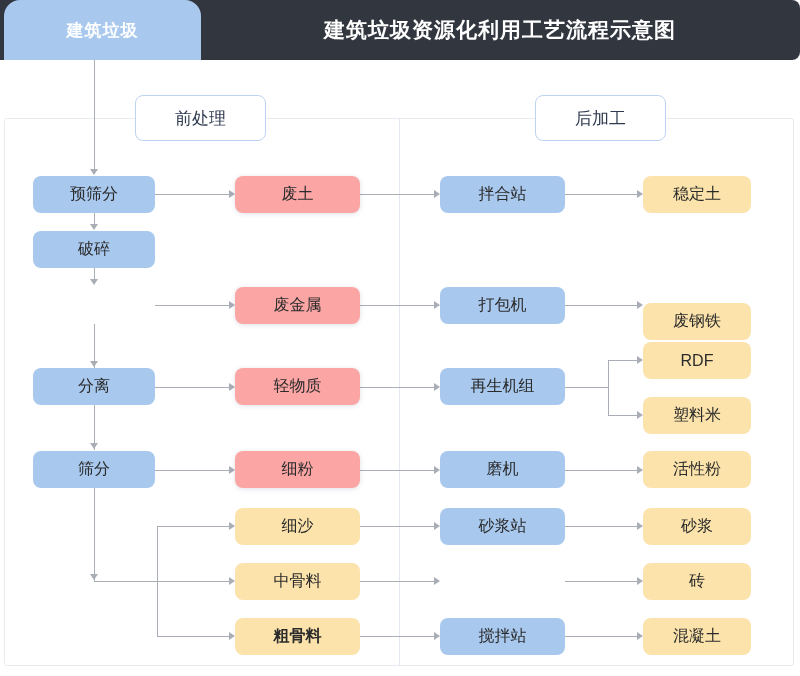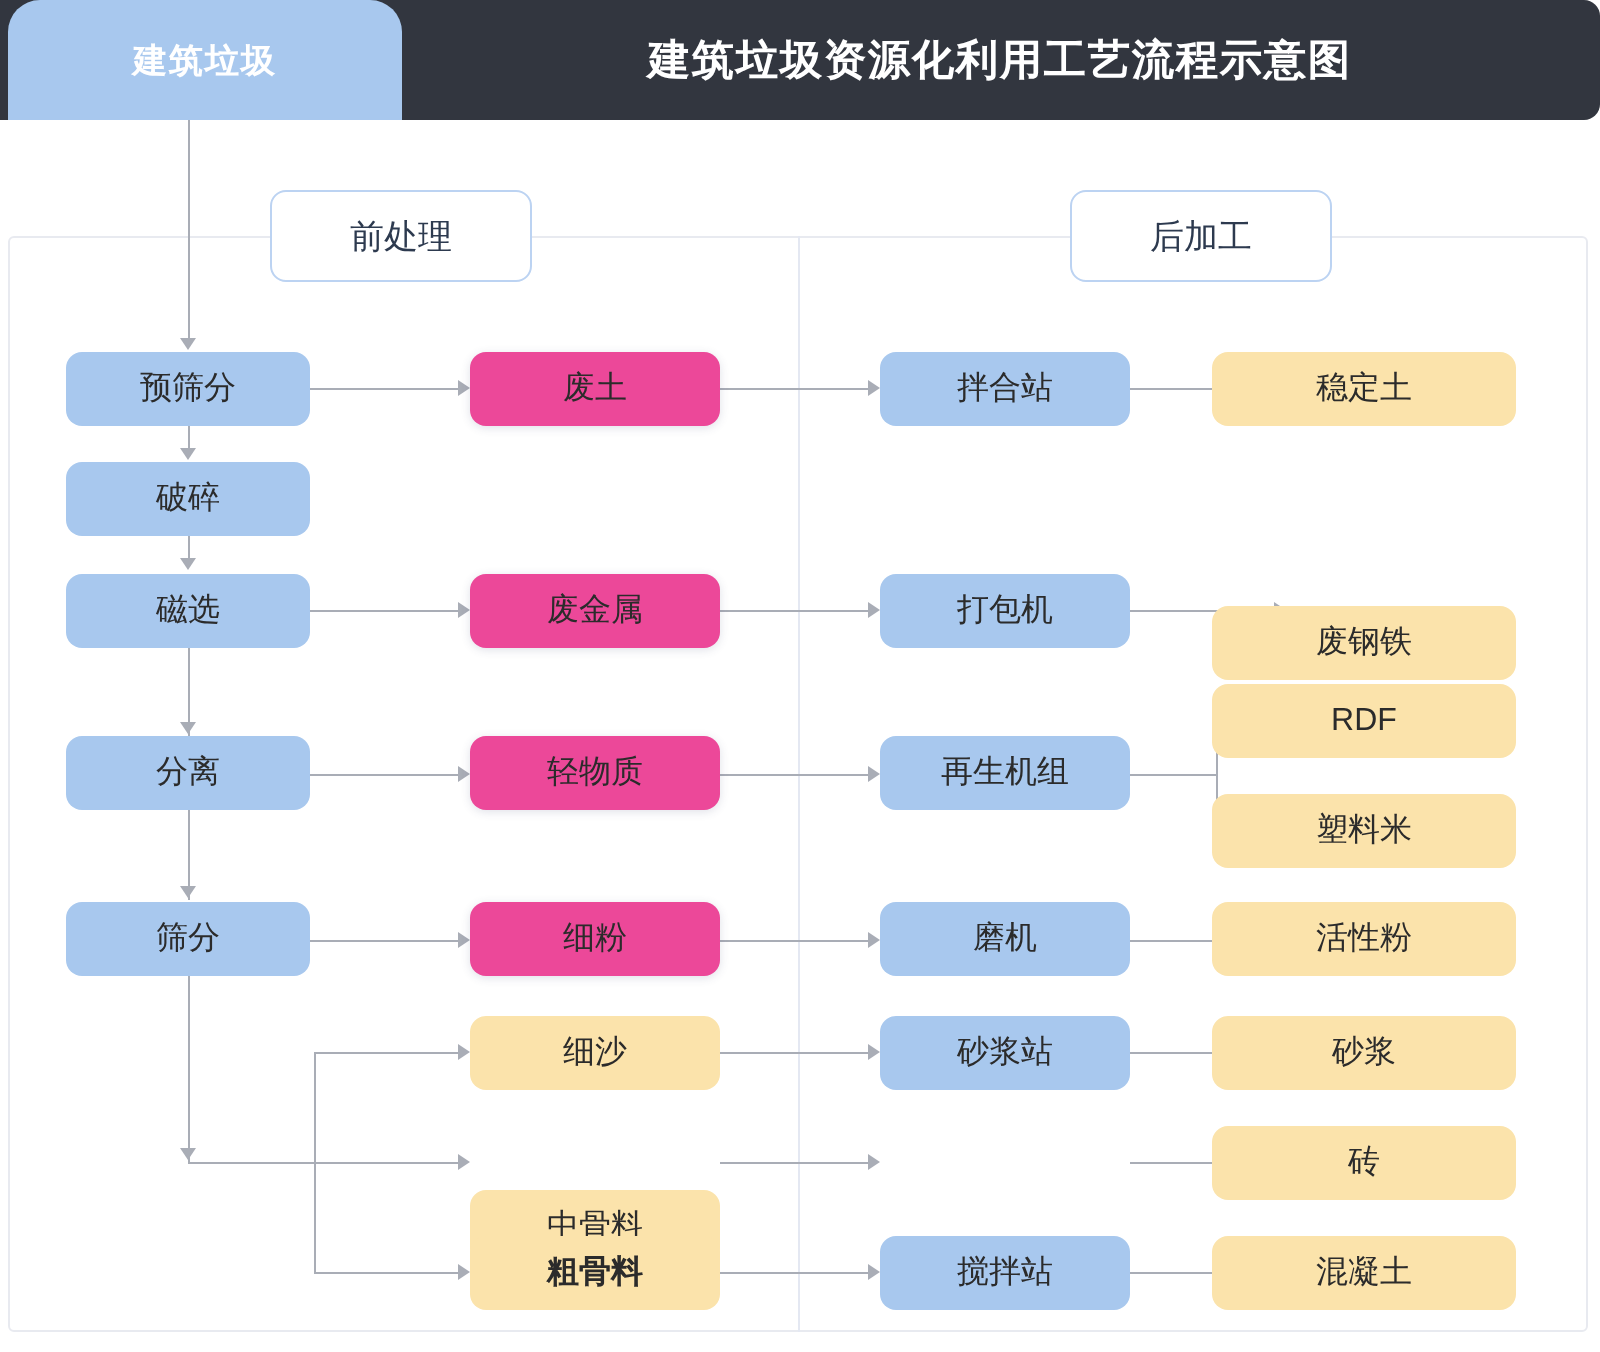--- a/index.html
+++ b/index.html
@@ -62,26 +62,26 @@
   .node{
     position:absolute;height:37px;
     border-radius:8px;
     display:flex;align-items:center;justify-content:center;
     font-size:16px;color:#2b2b2b;
     box-sizing:border-box;
     z-index:4;
   }
   .node.blue{background:#a8c8ee;}
   .node.yellow{background:#fbe3ab;}
-  .node.white{background:#ec4899;box-shadow:0 1px 5px rgba(60,70,110,.16);}
+  .node.white{background:#fca5a5;box-shadow:0 1px 5px rgba(60,70,110,.16);}
 
   .col-a{left:33px;width:122px;}
   .col-b{left:235px;width:125px;}
   .col-c{left:440px;width:125px;}
-  .col-d{left:606px;width:152px;}
+  .col-d{left:643px;width:108px;}
 
   
   .ln-h{position:absolute;height:1px;background:#a9adb6;z-index:2;}
   .ln-v{position:absolute;width:1px;background:#a9adb6;z-index:2;}
   .arw-r{
     position:absolute;width:0;height:0;z-index:3;
     border-top:4px solid transparent;
     border-bottom:4px solid transparent;
     border-left:6px solid #a9adb6;
   }
@@ -173,30 +173,29 @@
 
   <div class="ln-h" style="left:565px;top:387px;width:44px;"></div>
   <div class="ln-v" style="left:608px;top:360px;height:56px;"></div>
   <div class="ln-h" style="left:608px;top:360px;width:32px;"></div>
   <div class="arw-r" style="left:637px;top:356px;"></div>
   <div class="ln-h" style="left:608px;top:415px;width:32px;"></div>
   <div class="arw-r" style="left:637px;top:411px;"></div>
 
   <div class="node blue col-a" style="top:176px;">预筛分</div>
   <div class="node blue col-a" style="top:231px;">破碎</div>
-  <div class="node blue col-a" style="top:287px;">磁选</div>
   <div class="node blue col-a" style="top:368px;">分离</div>
   <div class="node blue col-a" style="top:451px;">筛分</div>
 
   <div class="node white col-b" style="top:176px;">废土</div>
   <div class="node white col-b" style="top:287px;">废金属</div>
   <div class="node white col-b" style="top:368px;">轻物质</div>
   <div class="node white col-b" style="top:451px;">细粉</div>
   <div class="node yellow col-b" style="top:508px;">细沙</div>
-  <div class="node yellow col-b" style="top:563px;margin-top:32px;">中骨料</div>
+  <div class="node yellow col-b" style="top:563px;">中骨料</div>
   <div class="node yellow col-b" style="top:618px;font-weight:bold;">粗骨料</div>
 
   <div class="node blue col-c" style="top:176px;">拌合站</div>
   <div class="node blue col-c" style="top:287px;">打包机</div>
   <div class="node blue col-c" style="top:368px;">再生机组</div>
   <div class="node blue col-c" style="top:451px;">磨机</div>
   <div class="node blue col-c" style="top:508px;">砂浆站</div>
   <div class="node blue col-c" style="top:618px;">搅拌站</div>
 
   <div class="node yellow col-d" style="top:176px;">稳定土</div>

